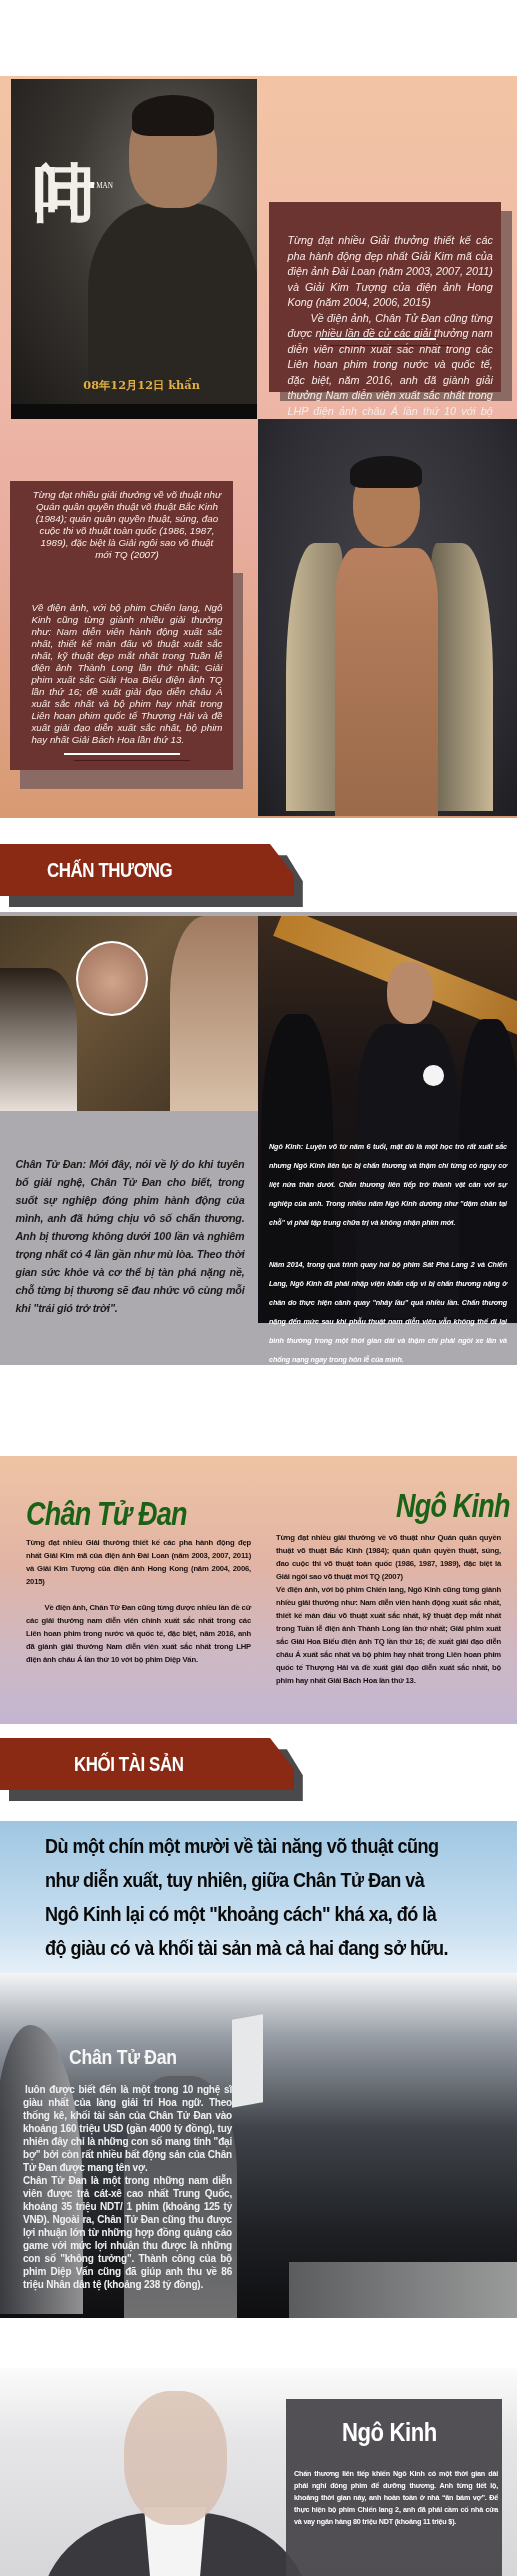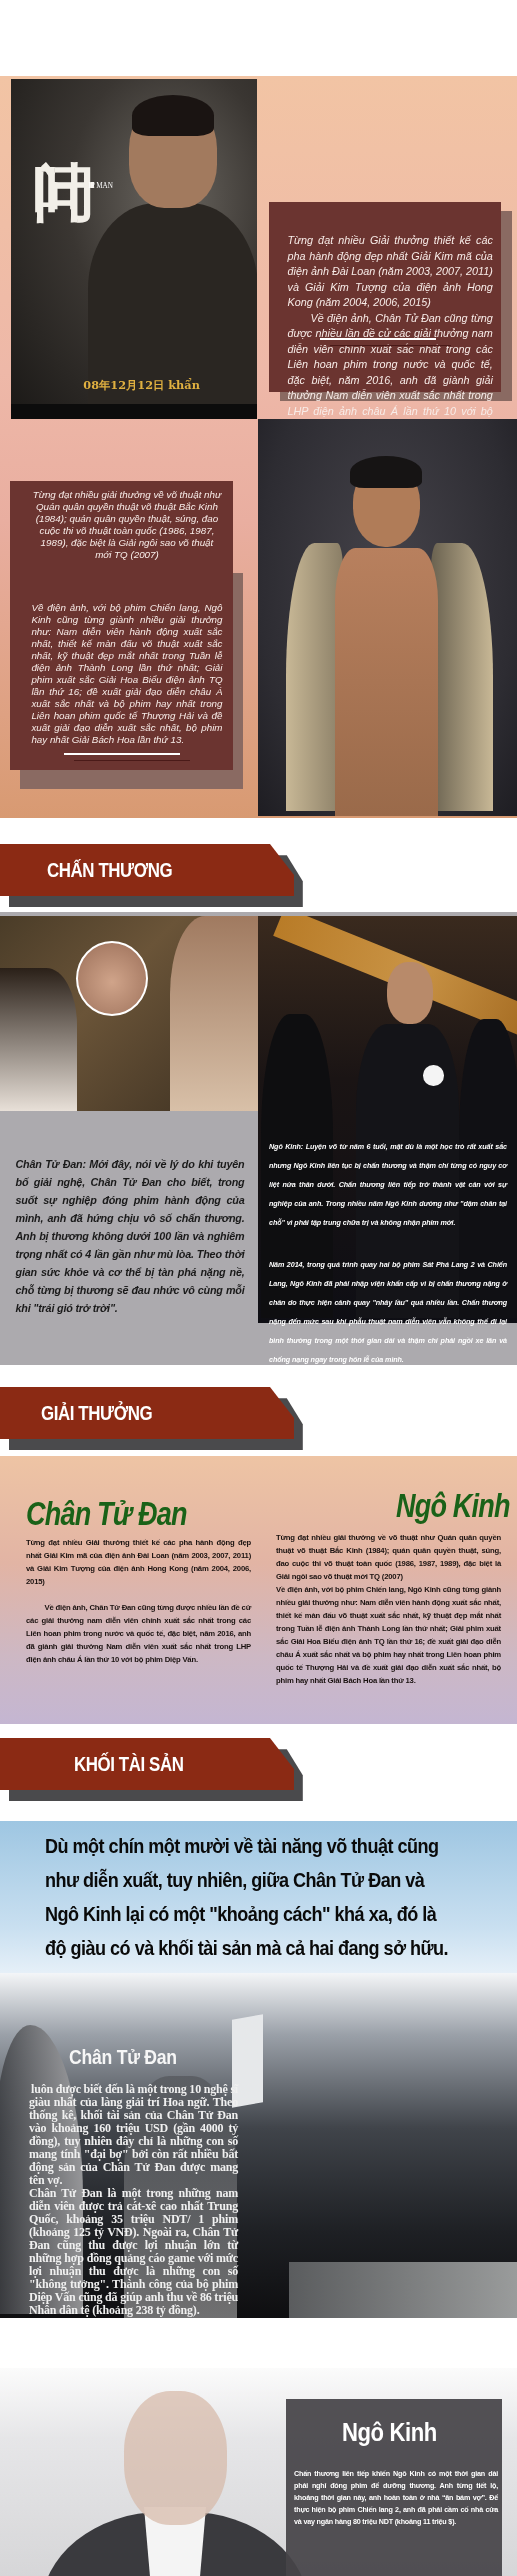--- a/index.html
+++ b/index.html
@@ -87,22 +87,22 @@
     background: linear-gradient(180deg,#9ec6e2 0%,#c8dff0 60%,#f4f8fc 100%); }
   .s4-lead { position: absolute; left: 45px; top: 1829px; width: 438px; color: #0a0a0a; font-weight: bold; font-size: 21px; line-height: 34px;
     letter-spacing: -0.6px; transform: scaleX(0.86); transform-origin: left; white-space: nowrap; }
   .s4-photo { position: absolute; left: 0; top: 1973px; width: 517px; height: 345px;
     background: linear-gradient(180deg,#f4f6f8 0%,#9aa0a8 18%,#40444a 45%,#1e2024 75%,#0e0e10 100%); overflow: hidden; }
   .s4-photo .fig1 { position: absolute; left: -5.2px; top: 52px; width: 88px; height: 289px; background: linear-gradient(90deg,#3a3c40,#a8a8aa); border-radius: 40% 60% 0 0; opacity: .85; }
   .s4-photo .fig2 { position: absolute; left: 124px; top: 103px; width: 113px; height: 242px; background: linear-gradient(180deg,#4a4c50,#c0c0c0); border-radius: 40% 40% 0 0; opacity: .55; }
   .s4-photo .window { position: absolute; left: 232px; top: 44px; width: 31px; height: 88px; background: #e6e8ea; transform: skewY(-10deg); }
   .s4-photo .floor { position: absolute; left: 289px; top: 289px; width: 229px; height: 57px; background: linear-gradient(90deg,#5a5c5e,#9a9c9c); }
   .s4-name { position: absolute; left: 69px; top: 2046px; color: #f6f6f6; font-weight: bold; font-size: 19.6px; letter-spacing: -0.3px; transform: scaleX(0.9); transform-origin: left; }
-  .s4-text { position: absolute; left: 29px; top: 2083px; width: 209px; color: #f0f0f0; font-weight: bold; font-size: 12px; line-height: 13px;
-    text-align: justify; letter-spacing: -0.2px; font-family: Liberation Serif, serif; }
+  .s4-text { position: absolute; left: 23px; top: 2083px; width: 209px; color: #f0f0f0; font-weight: bold; font-size: 10px; line-height: 13px;
+    text-align: justify; letter-spacing: -0.2px; }
 
   .s5-photo { position: absolute; left: 0; top: 2368px; width: 517px; height: 350px;
     background: linear-gradient(180deg,#fbfbfb 0%,#e6e6e8 20%,#d6d6d8 60%,#cacacc 100%); overflow: hidden; }
   .s5-photo .head { position: absolute; left: 124px; top: 23px; width: 103px; height: 134px; background: #d6b8a6; border-radius: 45%; opacity: .7; }
   .s5-photo .suit { position: absolute; left: 41px; top: 144px; width: 268px; height: 216px; background: #3a3a3e; border-radius: 45% 45% 0 0; }
   .s5-photo .shirt { position: absolute; left: 144px; top: 139px; width: 62px; height: 216px; background: #f4f4f4; clip-path: polygon(0 0,100% 0,70% 100%,30% 100%); }
   .s5-box { position: absolute; left: 286px; top: 2399px; width: 216px; height: 224px; background: rgba(70,68,72,0.93);
     clip-path: polygon(0 0,100% 0,100% 84%,89% 100%,0 100%); }
   .s5-name { position: absolute; left: 342px; top: 2417px; color: #fff; font-weight: bold; font-size: 26px; letter-spacing: -0.5px; transform: scaleX(0.85); transform-origin: left; }
   .s5-text { position: absolute; left: 294px; top: 2468px; width: 204px; color: #fff; font-weight: bold; font-size: 7.2px; line-height: 12px;
@@ -169,25 +169,20 @@
     <div class="groom"></div>
     <div class="groom-head"></div>
     <div class="flower"></div>
   </div>
   <div class="inj-text-left">Chân Tử Đan: Mới đây, nói về lý do khi tuyên bố giải nghệ, Chân Tử Đan cho biết, trong suốt sự nghiệp đóng phim hành động của mình, anh đã hứng chịu vô số chấn thương. Anh bị thương không dưới 100 lần và nghiêm trọng nhất có 4 lần gần như mù lòa. Theo thời gian sức khỏe và cơ thể bị tàn phá nặng nề, chỗ từng bị thương sẽ đau nhức vô cùng mỗi khi "trái gió trở trời".</div>
   <div class="inj-text-right">
     <p>Ngô Kinh: Luyện võ từ năm 6 tuổi, mặt dù là một học trò rất xuất sắc nhưng Ngô Kinh liên tục bị chấn thương và thậm chí từng có nguy cơ liệt nửa thân dưới. Chấn thương liên tiếp trở thành vật cản với sự nghiệp của anh. Trong nhiều năm Ngô Kinh dường như "dậm chân tại chỗ" vì phải tập trung chữa trị và không nhận phim mới.</p>
     <p>Năm 2014, trong quá trình quay hai bộ phim Sát Phá Lang 2 và Chiến Lang, Ngô Kinh đã phải nhập viện khẩn cấp vì bị chấn thương nặng ở chân do thực hiện cảnh quay "nhảy lầu" quá nhiều lần. Chấn thương nặng đến mức sau khi phẫu thuật nam diễn viên vẫn không thể đi lại bình thường trong một thời gian dài và thậm chí phải ngồi xe lăn và chống nạng ngay trong hôn lễ của mình.</p>
   </div>
 
-  <div class="sec-header" style="top:1387px;">
-    <div class="shadow"></div>
-    <div class="band"></div>
-    <div class="title" style="left:41px;">GIẢI THƯỞNG</div>
-  </div>
 
   <div class="s3">
     <div class="aw-name left">Chân Tử Đan</div>
     <div class="aw-name right">Ngô Kinh</div>
     <div class="aw-text left">
       <p>Từng đạt nhiều Giải thưởng thiết kế các pha hành động đẹp nhất Giải Kim mã của điện ảnh Đài Loan (năm 2003, 2007, 2011) và Giải Kim Tượng của điện ảnh Hong Kong (năm 2004, 2006, 2015)</p>
       <p class="indent">Về điện ảnh, Chân Tử Đan cũng từng được nhiều lần đề cử các giải thưởng nam diễn viên chính xuất sắc nhất trong các Liên hoan phim trong nước và quốc tế, đặc biệt, năm 2016, anh đã giành giải thưởng Nam diễn viên xuất sắc nhất trong LHP điện ảnh châu Á lần thứ 10 với bộ phim Diệp Vấn.</p>
     </div>
     <div class="aw-text right">
       <p>Từng đạt nhiều giải thưởng về võ thuật như Quán quân quyền thuật võ thuật Bắc Kinh (1984); quán quân quyền thuật, súng, đao cuộc thi võ thuật toàn quốc (1986, 1987, 1989), đặc biệt là Giải ngôi sao võ thuật mới TQ (2007)</p>

